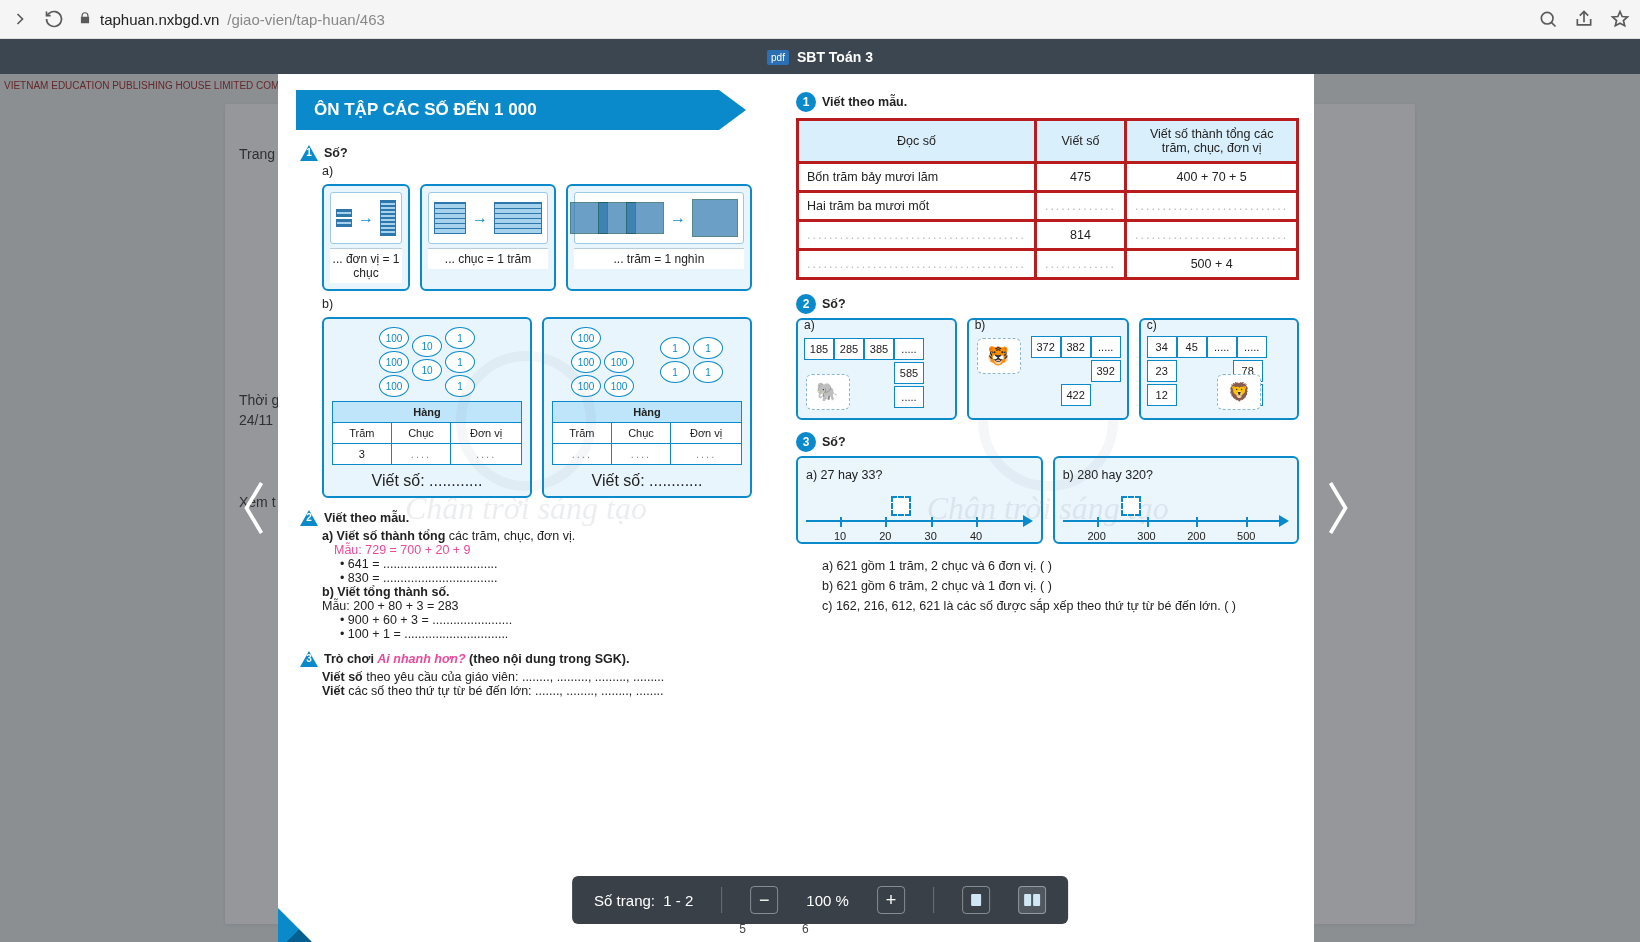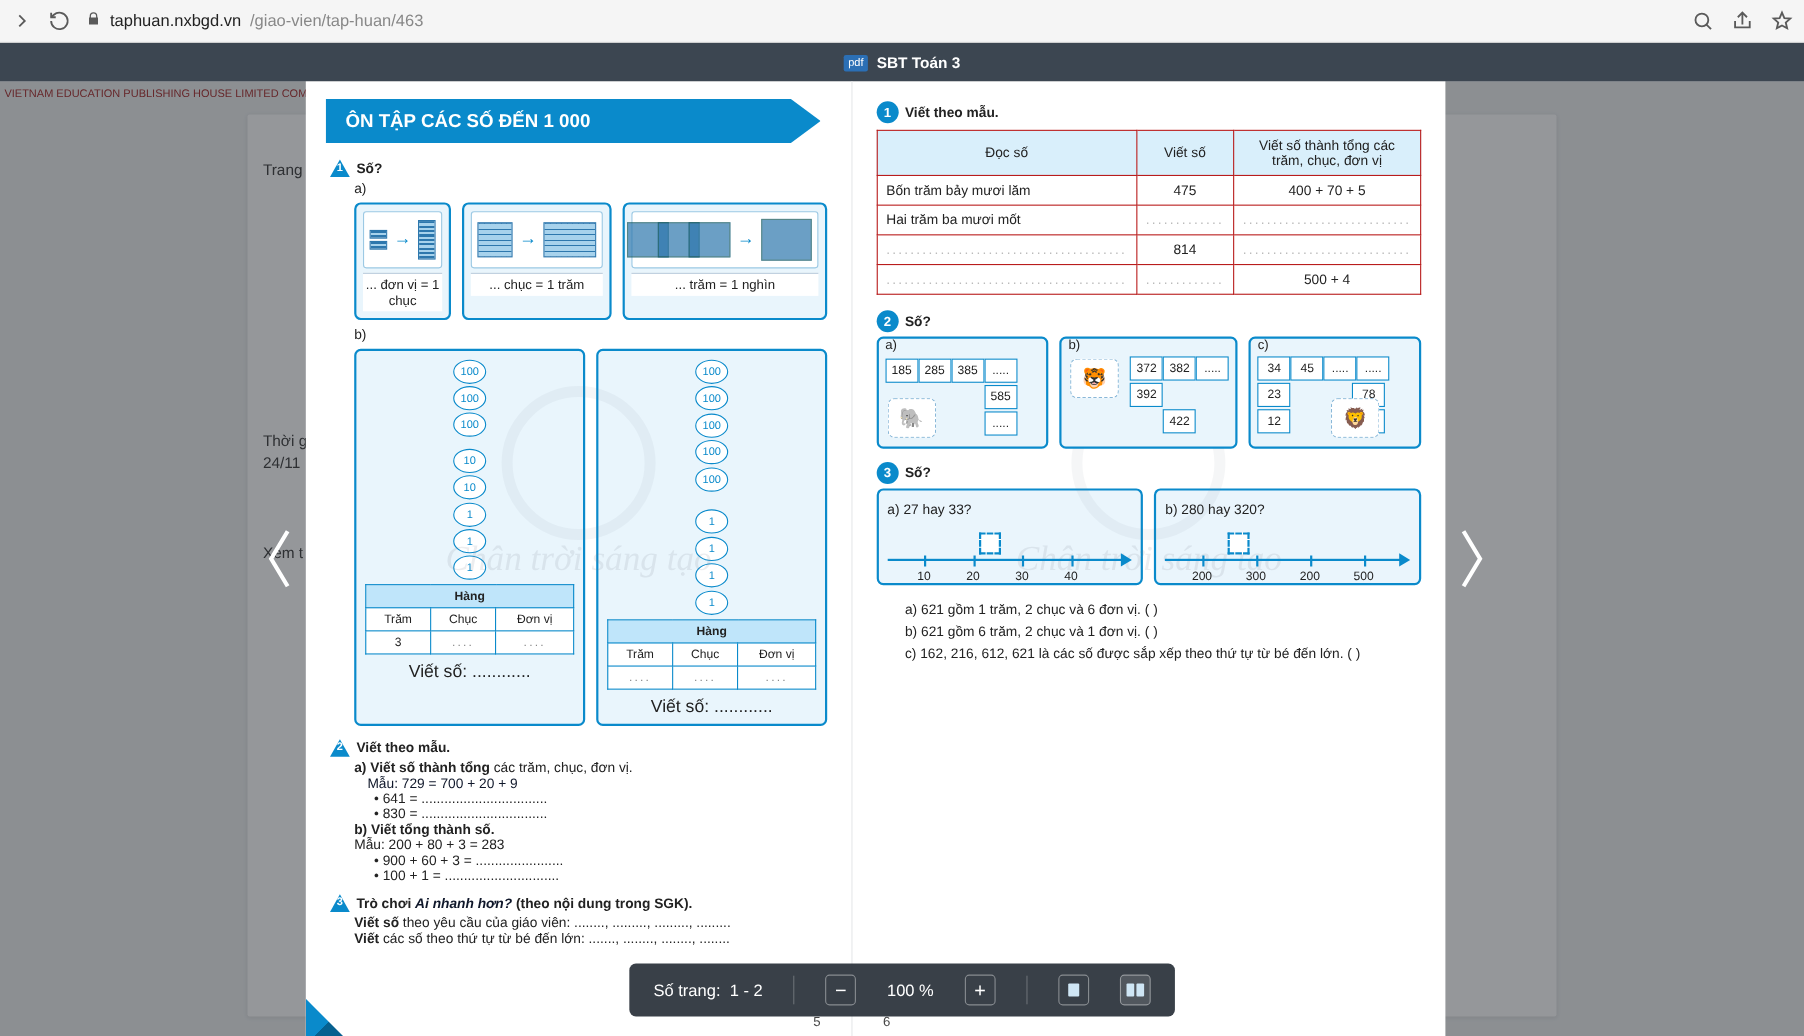--- a/index.html
+++ b/index.html
@@ -42,29 +42,29 @@
   .box-row{display:flex;gap:10px;margin:6px 0 4px 22px;}
   .cbox{flex:1;border:2px solid #0a8acb;border-radius:6px;background:#e9f5fc;padding:6px;display:flex;flex-direction:column;align-items:center;gap:4px;}
   .cbox .caption{background:#fff;border-top:1px solid #bcd;width:100%;text-align:center;padding:3px 0;font-size:12px;}
   .inner-white{background:#fff;border:1px solid #9cc9e4;border-radius:3px;padding:5px;display:flex;align-items:center;gap:6px;height:40px;}
   .hsep{color:#0a8acb;font-size:16px;}
   .hang-table{width:100%;border-collapse:collapse;font-size:11px;}
   .hang-table th,.hang-table td{border:1px solid #0a8acb;padding:4px 4px;text-align:center;background:#fff;}
   .hang-table .hd{background:#bfe5fa;font-weight:bold;}
   .circle{display:inline-flex;width:28px;height:20px;border:1.5px solid #0a8acb;border-radius:50%;align-items:center;justify-content:center;font-size:10px;color:#0a8acb;background:#fff;}
   .stack{display:flex;flex-direction:column;gap:2px;}
-  .hstack{display:flex;gap:3px;flex-direction:column;}
+  .hstack{display:flex;gap:3px;}
   .viet-so{font-size:16px;margin-top:3px;}
   .dots{color:#888;letter-spacing:2px;}
   .bullet{margin-left:40px;}
-  .blue{color:#0f172a;}
+  .blue{color:#ec4899;}
   
   .num-badge{display:inline-flex;width:20px;height:20px;border-radius:50%;background:#0a8acb;color:#fff;align-items:center;justify-content:center;font-size:12px;font-weight:bold;margin-right:6px;}
   .rtable{width:100%;border-collapse:collapse;margin:6px 0 14px;font-size:12.5px;}
-  .rtable th,.rtable td{border:1px solid #b91c1c;padding:6px 8px;text-align:center;}
+  .rtable th,.rtable td{border:3px solid #b91c1c;padding:6px 8px;text-align:center;}
   .rtable th{background:#d9effb;font-weight:normal;}
   .rtable td.left{text-align:left;}
   .dotcell{color:#bbb;letter-spacing:2px;}
   .so-row{display:flex;gap:10px;margin:4px 0 12px;}
   .so-box{flex:1;border:2px solid #0a8acb;border-radius:6px;background:#e9f5fc;padding:6px 6px 8px;position:relative;font-size:11px;}
   .so-box .lab{position:absolute;top:-2px;left:6px;background:transparent;font-size:12px;}
   .cells{display:flex;gap:0;margin:2px 0;}
   .cells span{border:1px solid #0a8acb;background:#fff;min-width:28px;height:20px;display:inline-flex;align-items:center;justify-content:center;font-size:11px;}
   .axis-box{flex:1;border:2px solid #0a8acb;border-radius:6px;background:#eaf5fc;padding:10px 8px 6px;}
   .axis{position:relative;height:36px;margin-top:18px;}
@@ -384,21 +384,21 @@
         </div>
         <div class="so-box">
           <div class="lab">b)</div>
           <div class="animal" style="position:absolute;left:8px;top:18px">🐯</div>
           <div style="margin-left:56px;margin-top:10px">
             <div class="cells">
                 <span>372</span>
                 <span>382</span>
                 <span>.....</span>
               </div>
-            <div class="cells" style="justify-content:flex-start">
+            <div class="cells" style="justify-content:flex-end">
                 <span>392</span>
               </div>
             <div class="cells" style="justify-content:center">
                 <span>422</span>
               </div>
           </div>
         </div>
         <div class="so-box">
           <div class="lab">c)</div>
           <div style="margin-top:10px">

